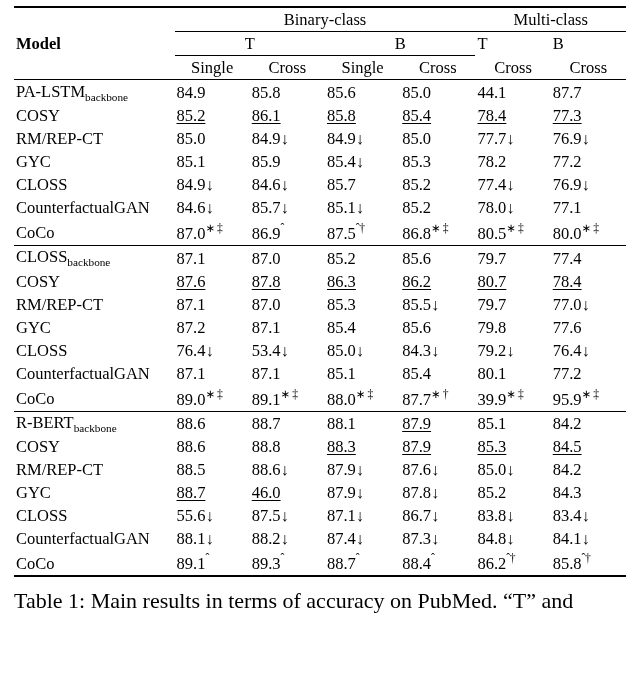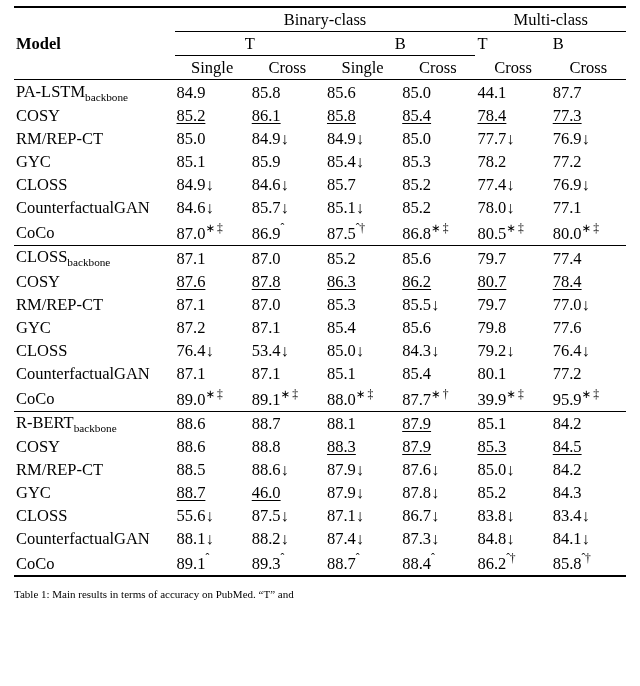--- a/index.html
+++ b/index.html
@@ -36,21 +36,21 @@
   .hdr { text-align: center; font-weight: normal; }
   .hdr-model { font-weight: bold; text-align:left; vertical-align: middle; }
   .sub-hdr { text-align: center; }
   .group-sep td { border-top: 1px solid #000; }
   .bold { font-weight: bold; }
   .uline { text-decoration: underline; text-underline-offset: 2px; }
   .sub { font-size: 0.68em; vertical-align: sub; }
   .mark { font-size: 0.70em; vertical-align: super; letter-spacing: -0.5px; }
   .caption {
     margin-top: 10px;
-    font-size: 11px;
+    font-size: 22px;
     line-height: 1.3;
   }
 </style>
 </head>
 <body>
 <div class="page">
 
 <table>
   <colgroup>
     <col class="model-col">

